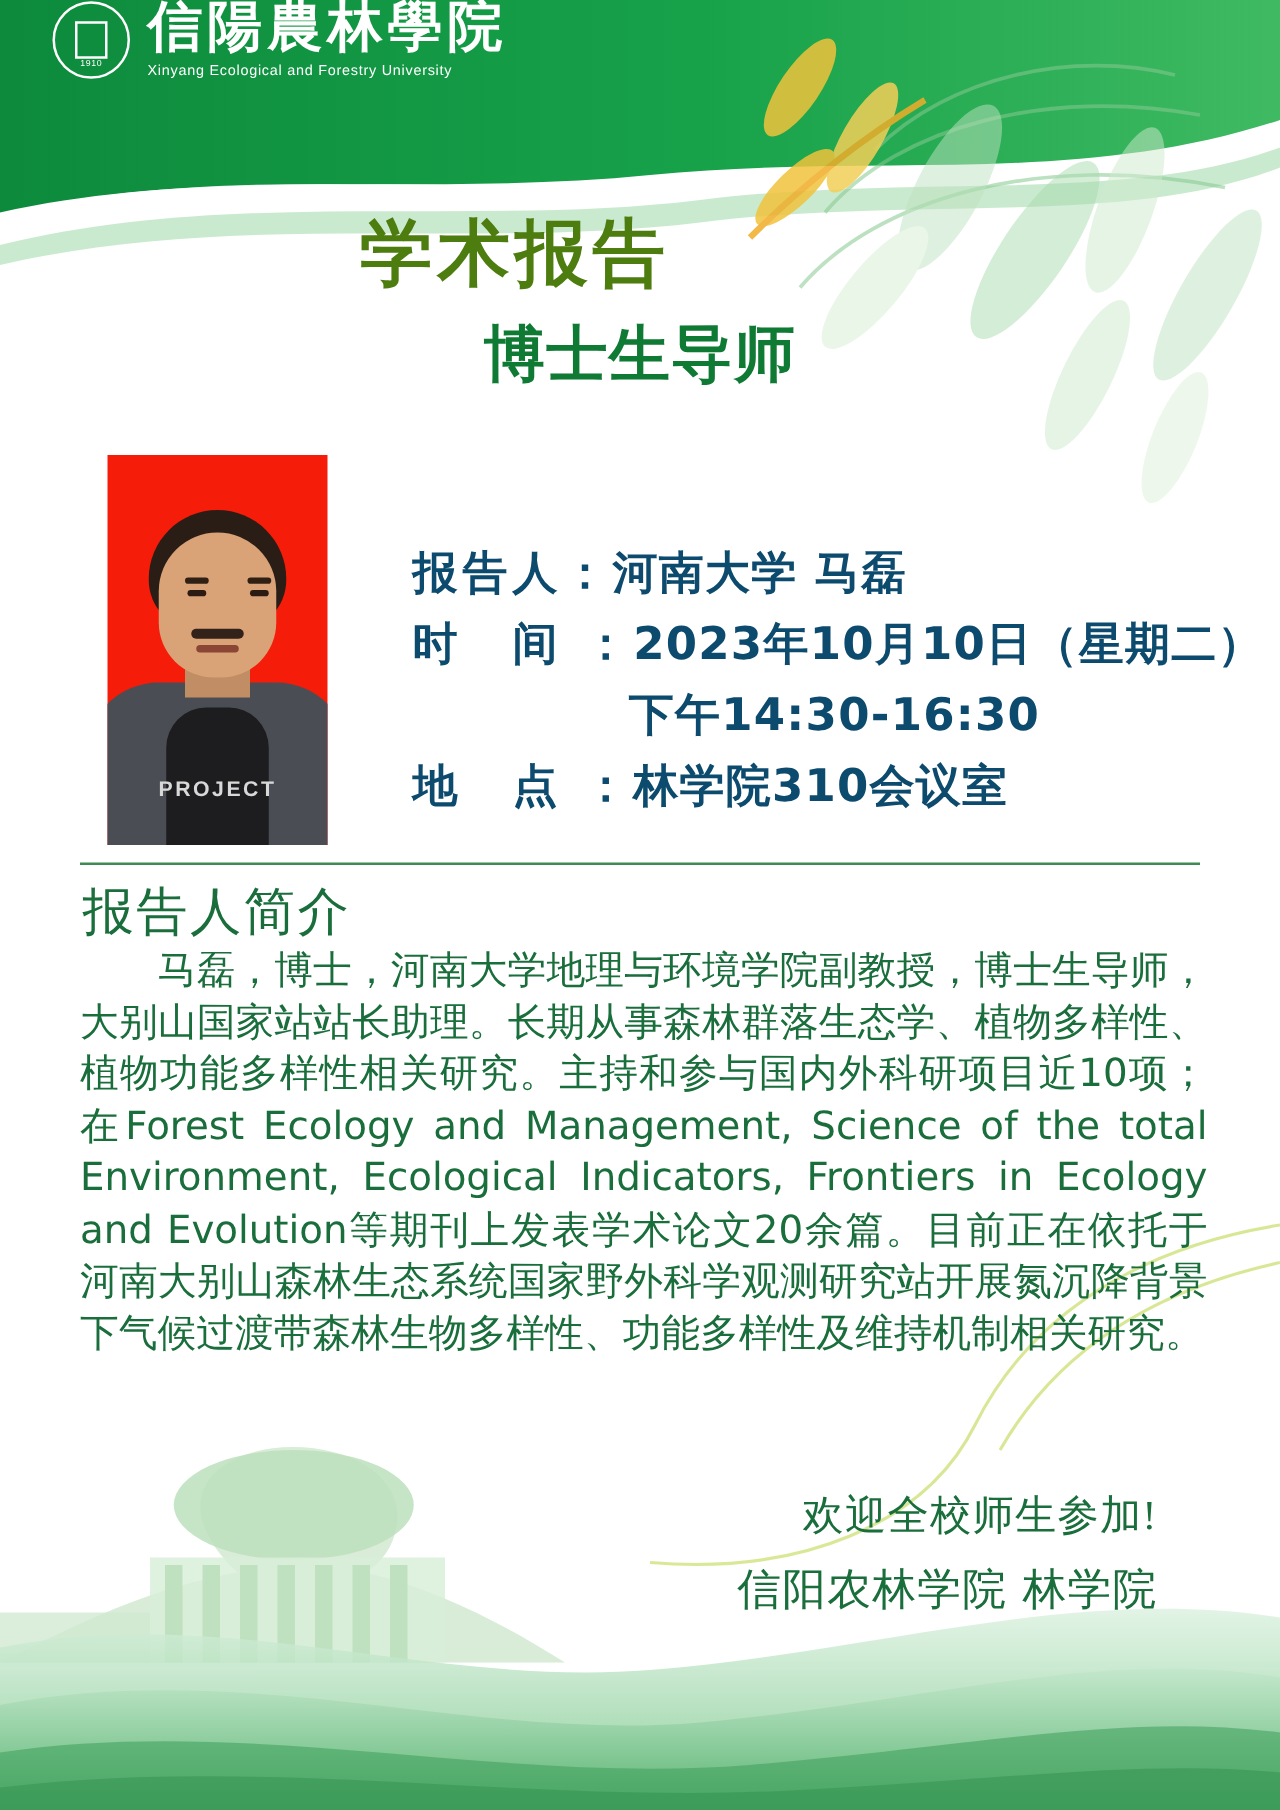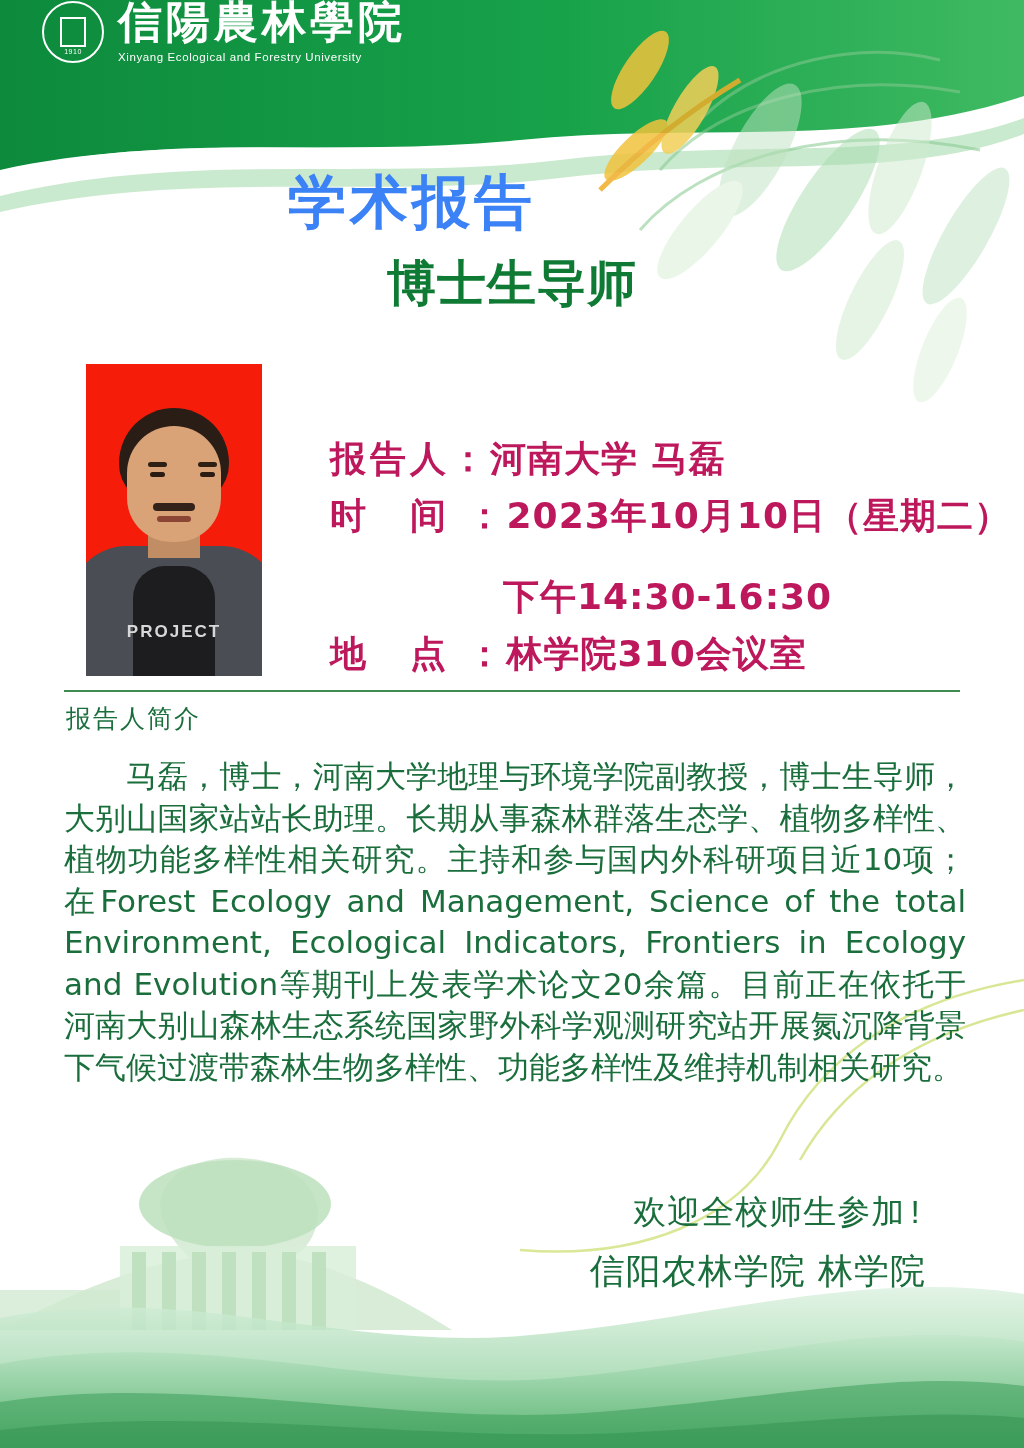--- a/index.html
+++ b/index.html
@@ -98,21 +98,21 @@
   }
   .title-main {
     position: absolute;
     top: 164px;
     left: 0;
     width: 824px;
     text-align: center;
     font-family: "DejaVu Sans", sans-serif;
     font-weight: bold;
     font-size: 58px;
-    color: #3b82f6;
+    color: #4d7c0f;
     letter-spacing: 4px;
   }
   .title-sub {
     position: absolute;
     top: 252px;
     left: 0;
     width: 1024px;
     text-align: center;
     font-family: "DejaVu Sans", sans-serif;
     font-weight: bold;
@@ -233,45 +233,45 @@
     background: #c08d64;
   }
   
   .info {
     position: absolute;
     top: 430px;
     left: 330px;
     width: 660px;
     font-family: "DejaVu Sans", sans-serif;
     font-size: 36px;
-    color: #be185d;
+    color: #0c4a6e;
     font-weight: bold;
     line-height: 57px;
     letter-spacing: 1px;
   }
   .info-row { white-space: nowrap; }
-  .info-row.indent { padding-left: 173px; margin-top: 24px; }
+  .info-row.indent { padding-left: 173px; }
   .info-label { letter-spacing: 4px; }
   
   .divider {
     position: absolute;
     top: 690px;
     left: 64px;
     width: 896px;
     height: 2px;
     background: #3e8b54;
     z-index: 4;
   }
   
   .bio-heading {
     position: absolute;
     top: 702px;
     left: 66px;
     font-family: "DejaVu Sans", sans-serif;
-    font-size: 25px;
+    font-size: 41px;
     color: #1a6e3c;
     font-weight: normal;
     letter-spacing: 2px;
   }
   .bio-body {
     position: absolute;
     top: 756px;
     left: 64px;
     width: 902px;
     font-family: "DejaVu Sans", sans-serif;
@@ -285,21 +285,21 @@
   }
   
   .welcome {
     position: absolute;
     top: 1190px;
     left: 0;
     width: 1024px;
     padding-right: 98px;
     box-sizing: border-box;
     text-align: right;
-    font-family: Liberation Mono, monospace;
+    font-family: Liberation Serif, serif;
     font-size: 33px;
     color: #1a6e3c;
     letter-spacing: 1px;
   }
   .org {
     position: absolute;
     top: 1248px;
     left: 0;
     width: 1024px;
     padding-right: 98px;

